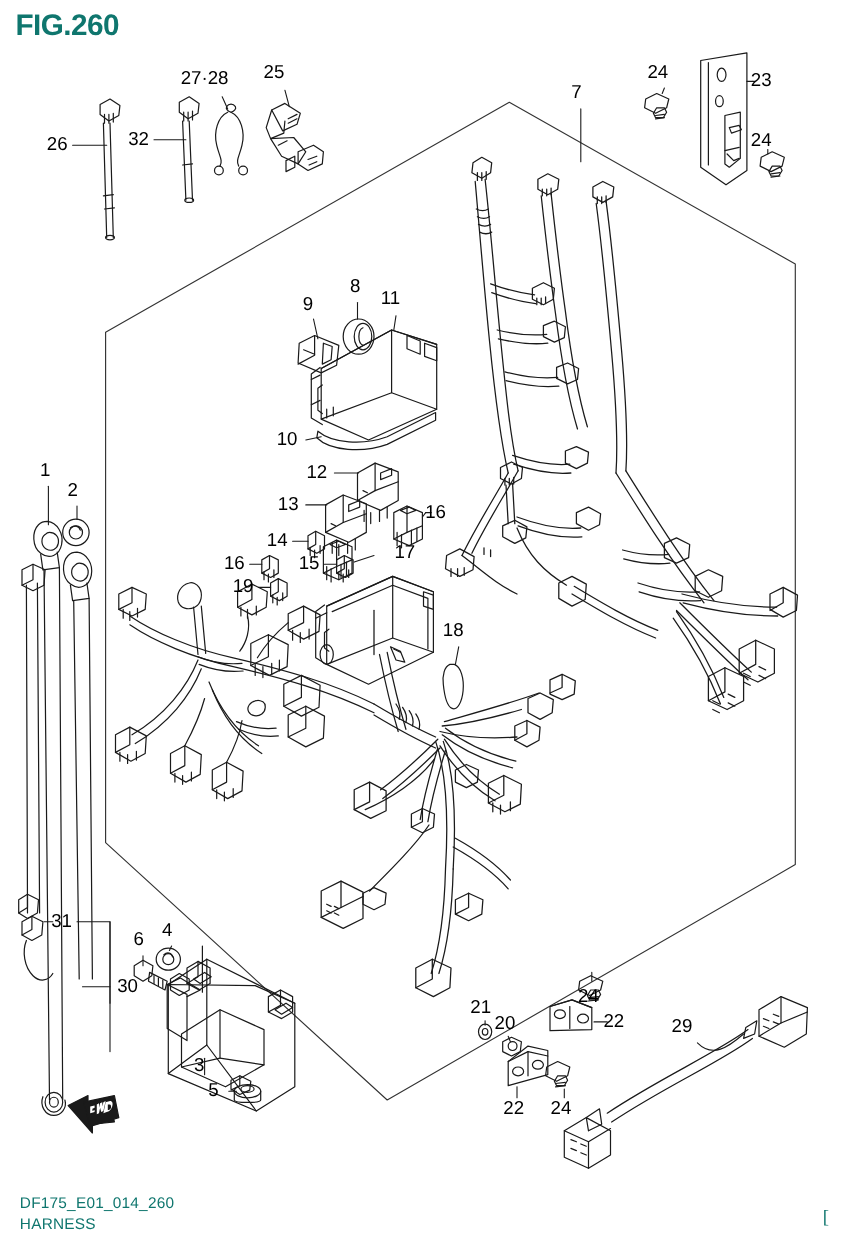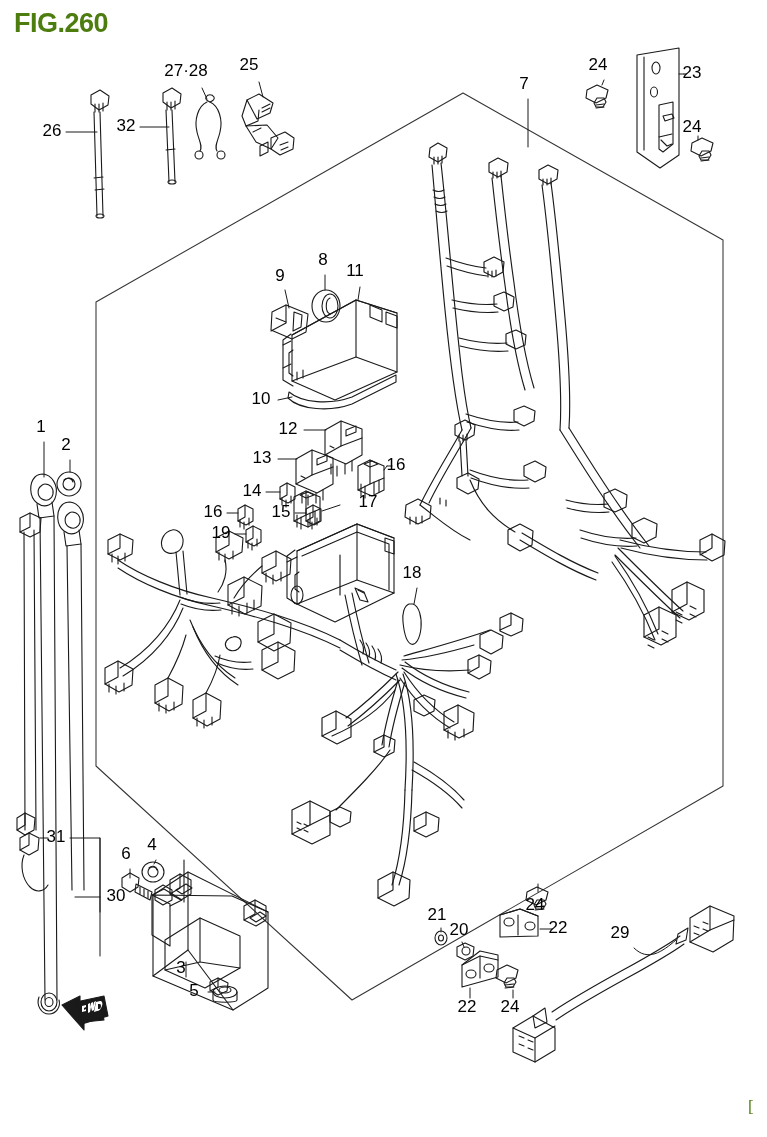--- a/index.html
+++ b/index.html
@@ -7,21 +7,21 @@
     padding: 0;
     background: #ffffff;
   }
   #page {
     position: relative;
     width: 767px;
     height: 1137px;
     background: #ffffff;
     overflow: hidden;
     font-family: "Liberation Sans", sans-serif;
-    color: #4d7c0f;
+    color: #0f766e;
   }
   #fig-title {
     position: absolute;
     left: 14px;
     top: 10px;
     font-size: 27px;
     font-weight: bold;
     letter-spacing: -0.5px;
     line-height: 1;
   }
@@ -651,16 +651,20 @@
         <text x="437" y="916" text-anchor="middle" dominant-baseline="middle">21</text>
         <text x="459" y="931" text-anchor="middle" dominant-baseline="middle">20</text>
         <text x="558" y="929" text-anchor="middle" dominant-baseline="middle">22</text>
         <text x="467" y="1008" text-anchor="middle" dominant-baseline="middle">22</text>
         <text x="535" y="906" text-anchor="middle" dominant-baseline="middle">24</text>
         <text x="510" y="1008" text-anchor="middle" dominant-baseline="middle">24</text>
         <text x="620" y="934" text-anchor="middle" dominant-baseline="middle">29</text>
       </g>
   </svg>
 
+  <div id="footer">
+    <div>DF175_E01_014_260</div>
+    <div>HARNESS</div>
+  </div>
 
   <div id="corner-mark">[</div>
 
 </div>
 
 </body></html>

